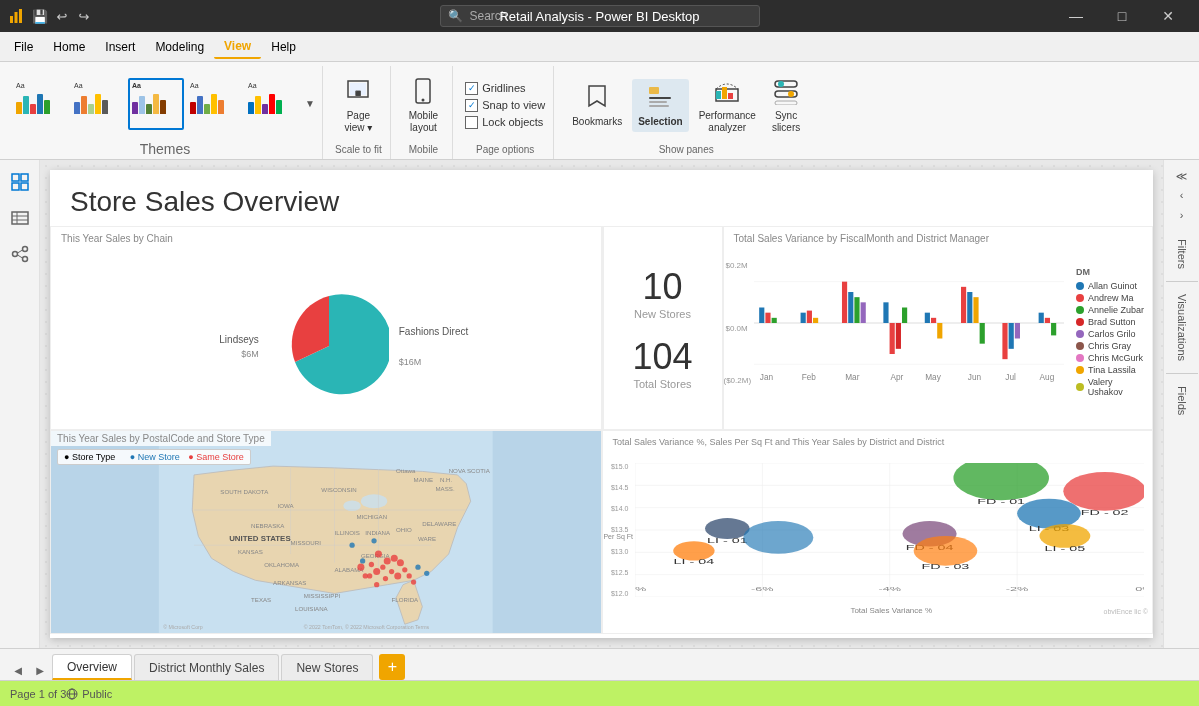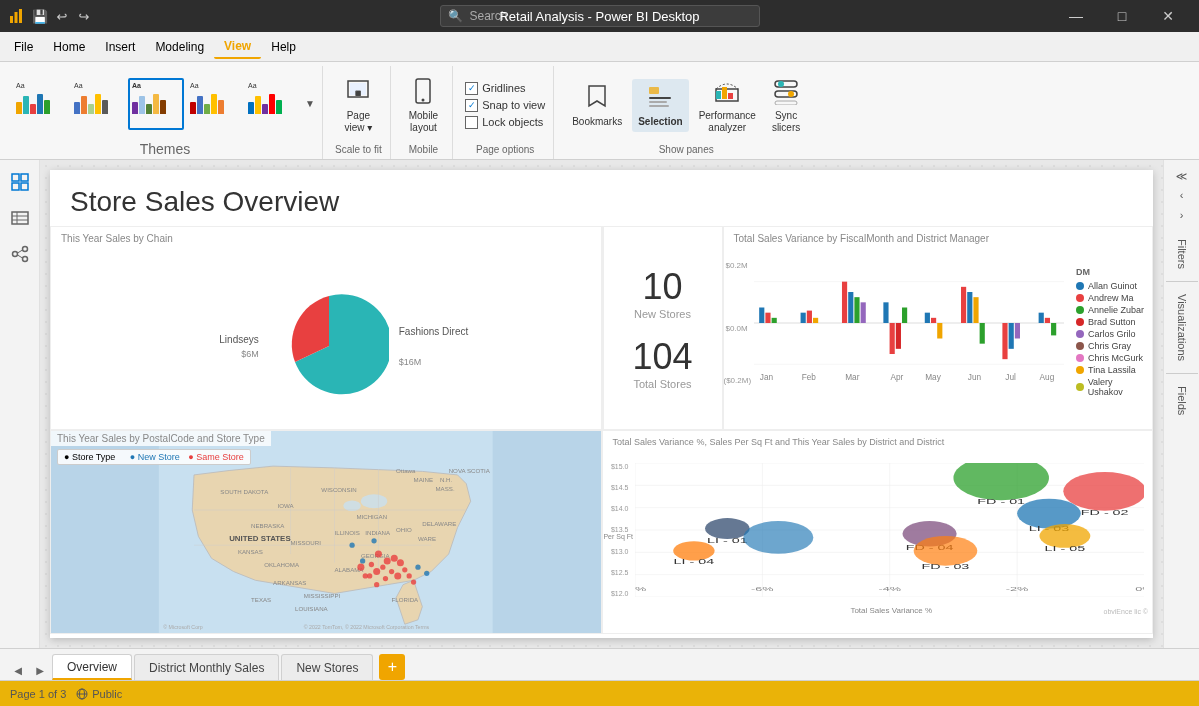--- a/index.html
+++ b/index.html
@@ -335,26 +335,25 @@
       align-items: center;
       justify-content: center;
       font-size: 10px;
       cursor: pointer;
       color: #666;
     }
 
     
     .status-bar {
       height: 26px;
-      background: #eab308;
+      background: #bef264;
       border-top: 1px solid #d0d0d0;
       display: flex;
       align-items: center;
       padding: 0 10px;
-      gap: 10px;
       font-size: 11px;
       color: #555;
     }
     .status-badge {
       display: flex;
       align-items: center;
       gap: 4px;
     }
 
     

